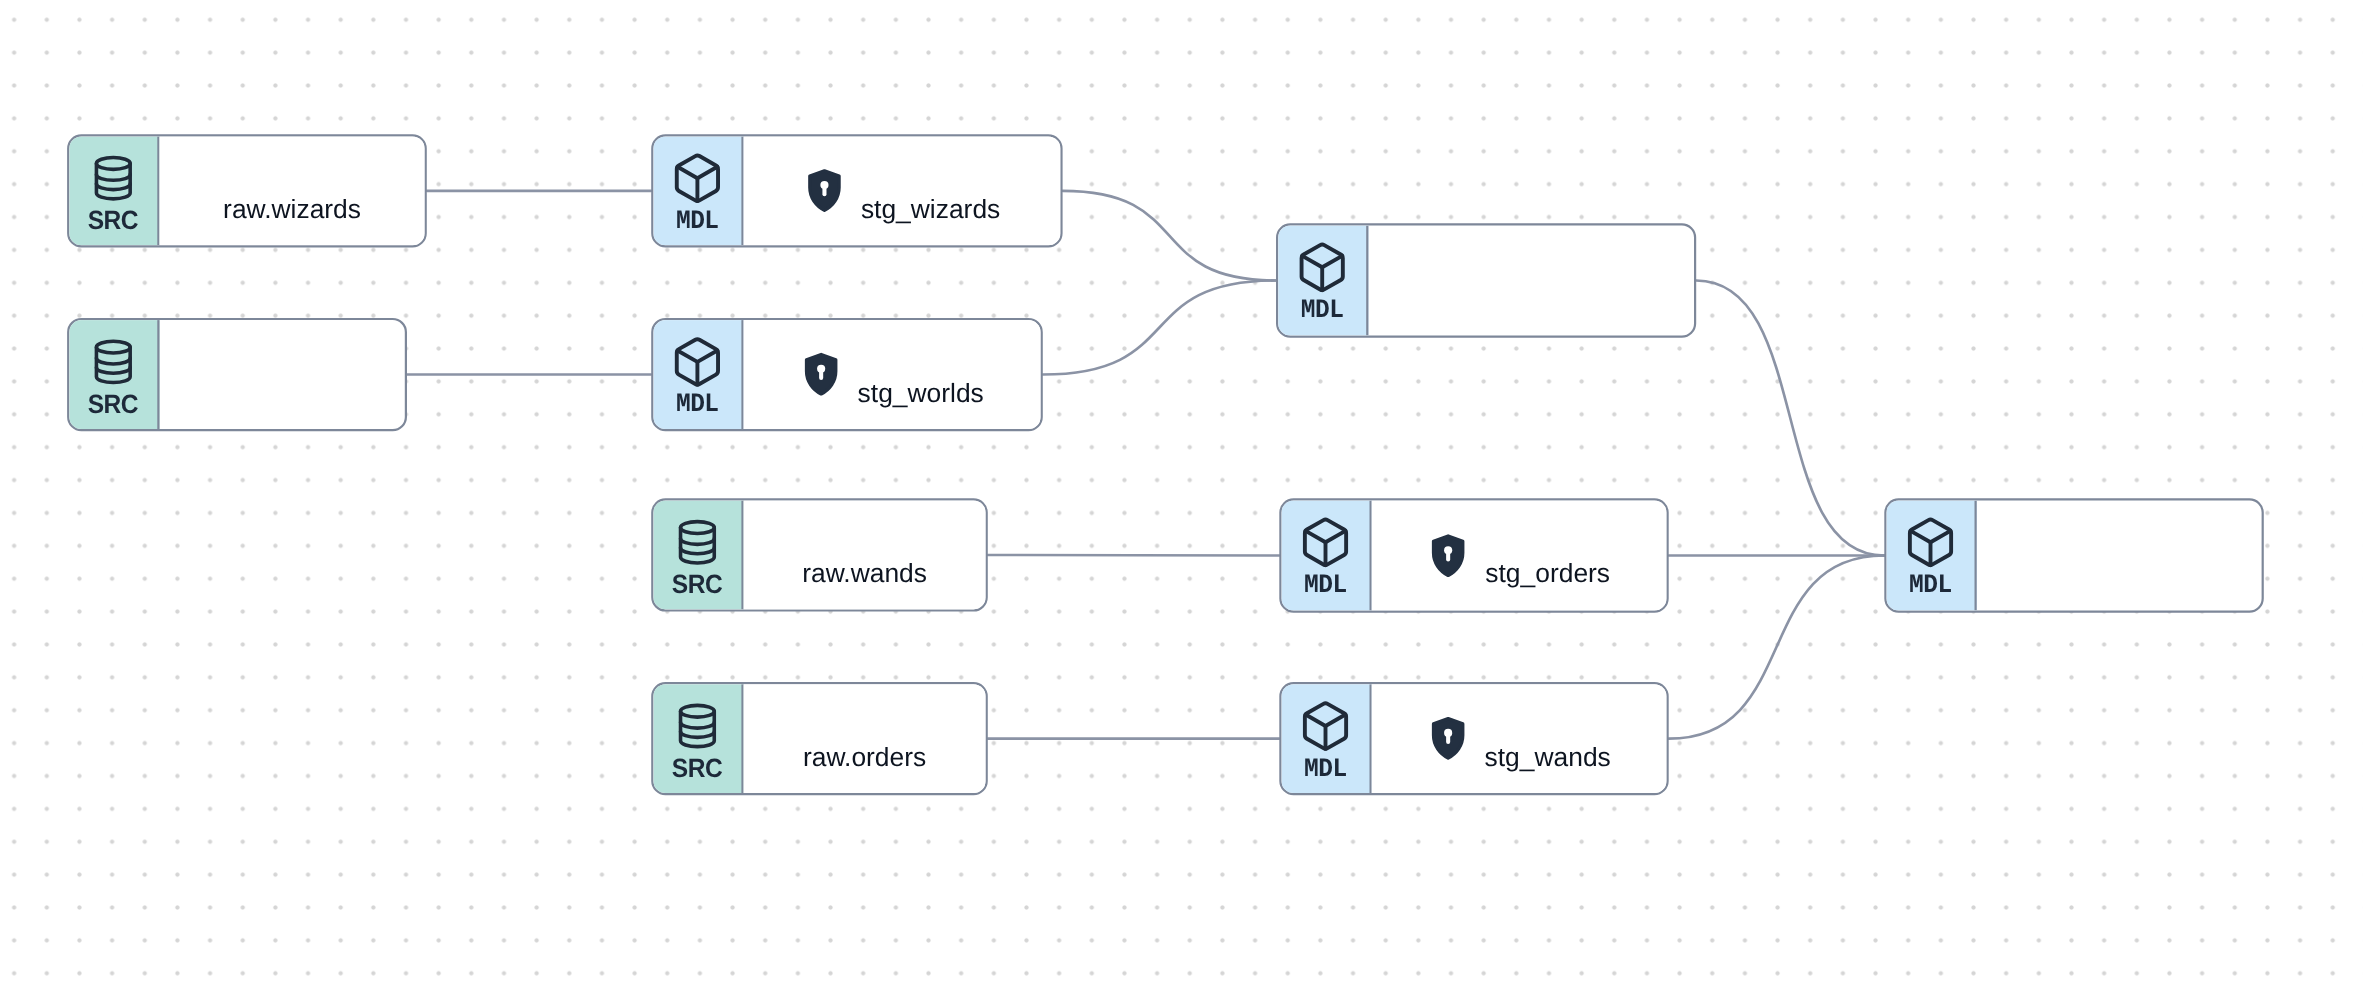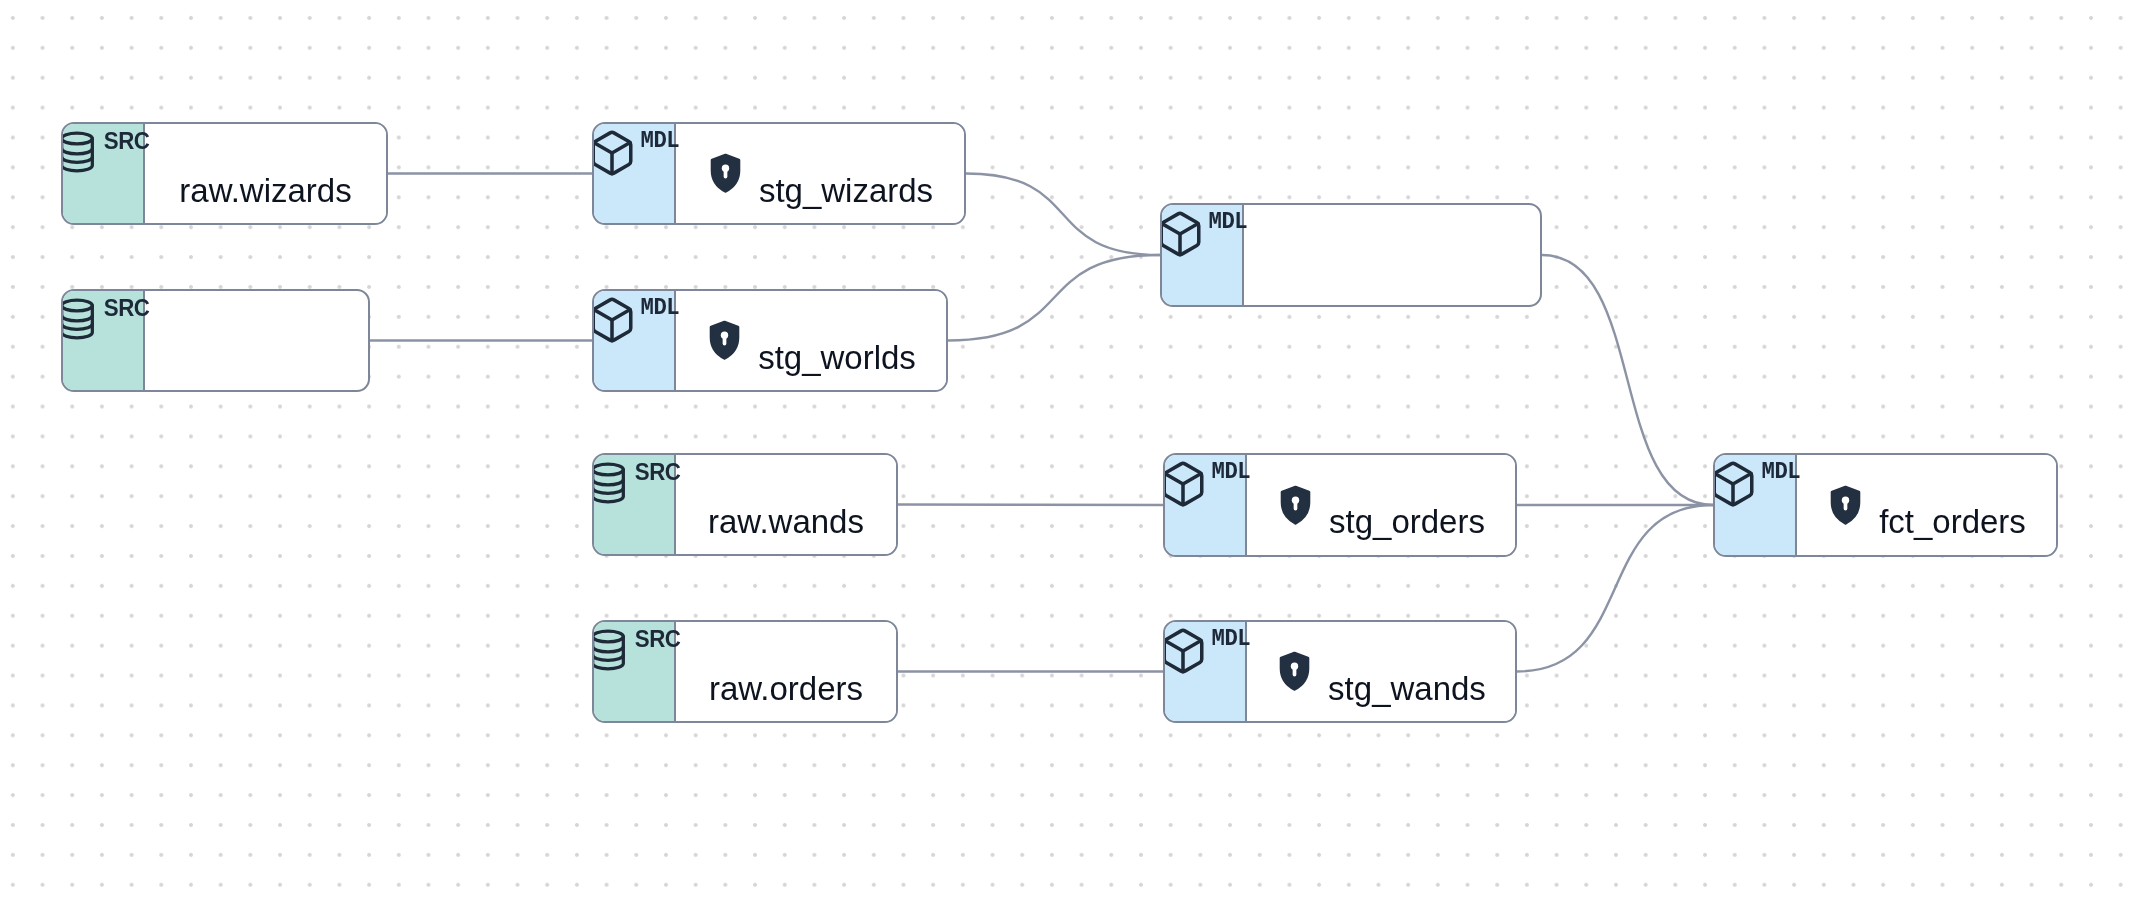--- a/index.html
+++ b/index.html
@@ -37,22 +37,22 @@
     background: #ffffff;
     border: 2.5px solid var(--border);
     border-radius: 13px;
     overflow: hidden;
     cursor: pointer;
   }
   .badge {
     flex: 0 0 82px;
     width: 82px;
     display: flex;
-    flex-direction: row;
-    align-items: flex-start;
+    flex-direction: column;
+    align-items: center;
     justify-content: center;
     gap: 2px;
     border-right: 2.5px solid var(--border);
     padding-top: 4px;
   }
   .node.src .badge { background: var(--src-bg); }
   .node.mdl .badge { background: var(--mdl-bg); font-family: Liberation Mono, monospace; }
   .badge-label {
     font-size: 24px;
     font-weight: 700;
@@ -63,21 +63,21 @@
   }
   .node-body {
     flex: 1 1 auto;
     display: flex;
     align-items: center;
     justify-content: center;
     padding: 0 16px;
     background: #ffffff;
   }
   .node-label {
-    font-size: 33px;
+    font-size: 24px;
     font-weight: 500;
     color: var(--label);
     white-space: nowrap;
     margin-top: 34px;
   }
   .icon svg { display: block; }
   .icon.shield-wrap { margin-right: 15px; line-height: 0; }
 </style>
 </head>
 <body style="--edge: #8b93a5; --border: #7d8799; --src-bg: #b6e2db; --mdl-bg: #cbe7fa; --ink: #1d2939; --label: #0d1420; --shield: #233041; --dot: #d5d5d5;">
@@ -272,24 +272,14 @@
 
       <span class="icon">
         <svg width="50" height="50" viewBox="0 0 24 24" fill="none" stroke="#1f2a38" stroke-width="1.7" stroke-linecap="round" stroke-linejoin="round">
           <path d="M21 16V8a1.8 1.8 0 0 0-.9-1.56l-7.2-4.1a1.8 1.8 0 0 0-1.8 0l-7.2 4.1A1.8 1.8 0 0 0 3 8v8a1.8 1.8 0 0 0 .9 1.56l7.2 4.1a1.8 1.8 0 0 0 1.8 0l7.2-4.1A1.8 1.8 0 0 0 21 16z"></path>
           <polyline points="3.3 7 12 12 20.7 7"></polyline>
           <line x1="12" y1="22" x2="12" y2="12"></line>
         </svg>
       </span>
       <span class="badge-label">MDL</span>
     </div>
-    <div class="node-body">
-      <span class="icon shield-wrap">
-        <svg width="37" height="41" viewBox="0 0 24 26" fill="none">
-          <path d="M12 1.2 L20.6 4.3 V11 C20.6 17 17 21.8 12 24.4 C7 21.8 3.4 17 3.4 11 V4.3 Z" fill="#233041" stroke="#233041" stroke-width="2" stroke-linejoin="round"></path>
-          <circle cx="12" cy="9.6" r="2.4" fill="#ffffff"></circle>
-          <rect x="10.8" y="10.6" width="2.4" height="5.6" rx="1.2" fill="#ffffff"></rect>
-        </svg>
-      </span>
-      <span class="node-label">fct_orders</span>
-    </div>
   </div>
   </div>
 
 </body></html>

